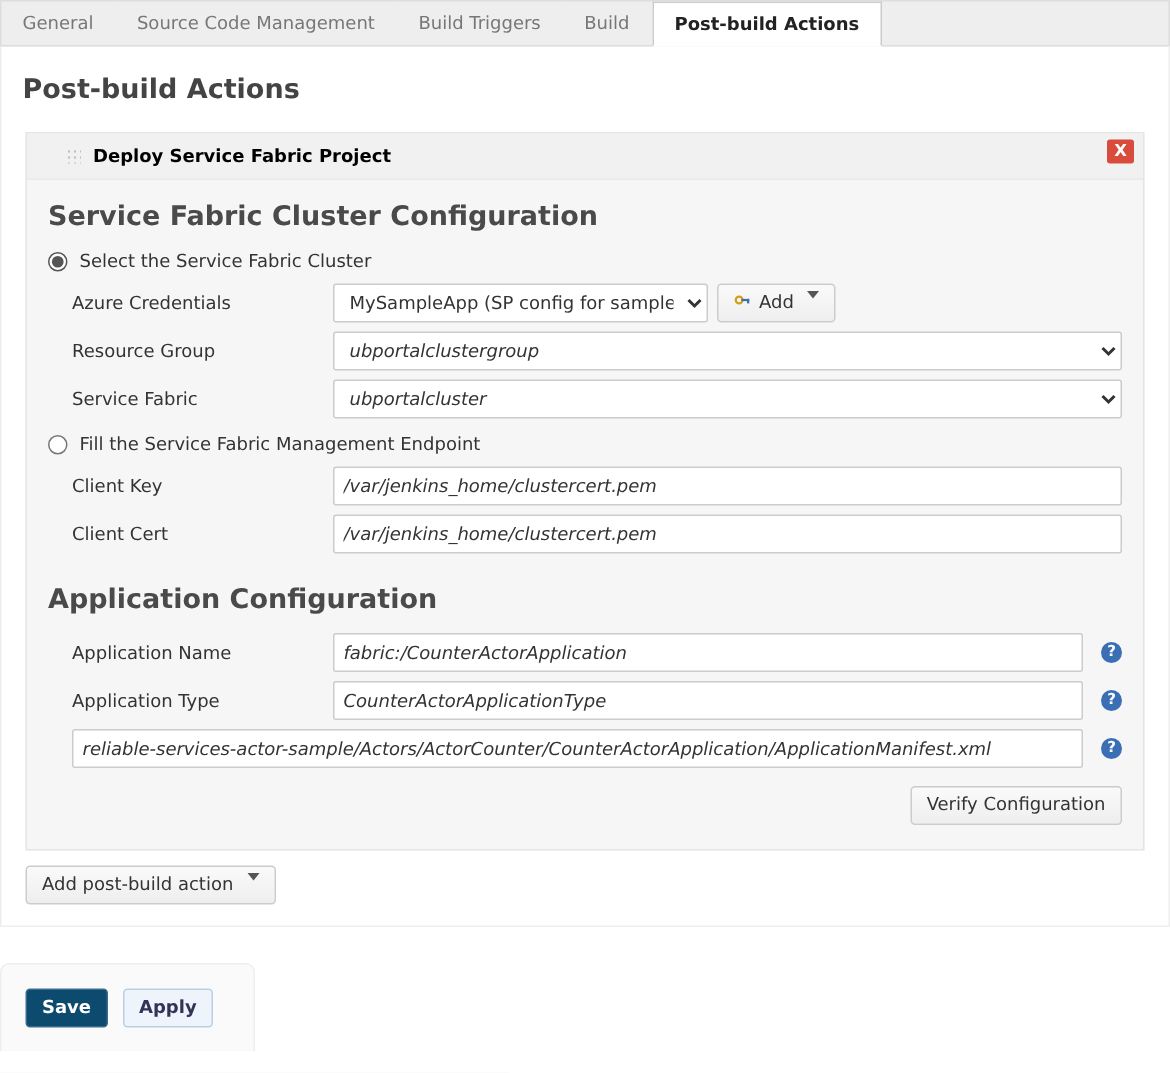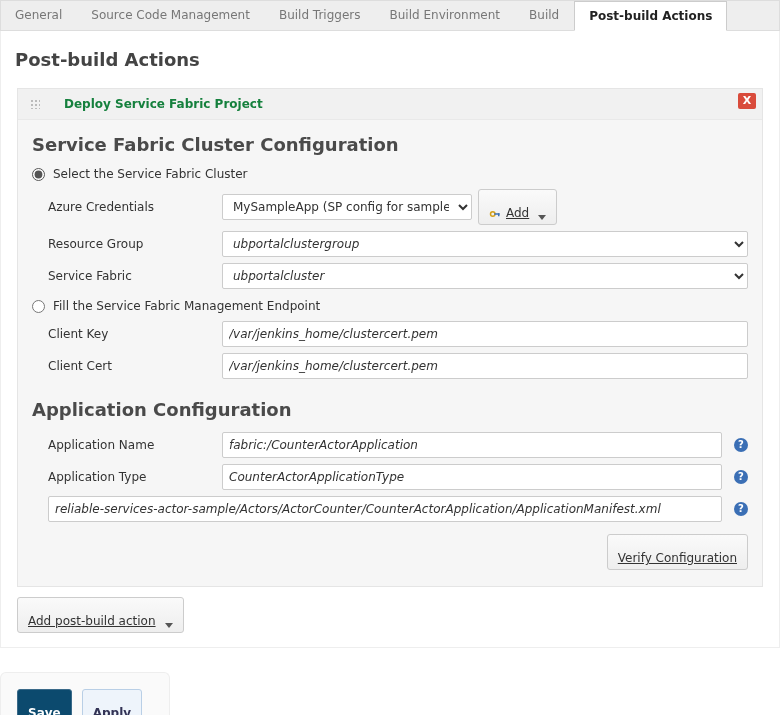--- a/index.html
+++ b/index.html
@@ -45,26 +45,26 @@
   }
   .step {
     border: 1px solid #e5e5e5;
     background: #f6f6f6;
     position: relative;
     margin: 0 2px 10px 2px;
   }
   .step-header {
     background: #f1f1f1;
     border-bottom: 1px solid #e9e9e9;
-    padding: 8px 12px;
-    font-weight: bold;
-    color: #15803d;
+    padding: 8px 26px;
+    font-weight: bold;
+    color: #000000;
     display: flex;
     align-items: center;
-    gap: 24px;
+    gap: 8px;
   }
   .grip {
     display: inline-block;
     width: 10px; height: 10px;
     background-image: radial-gradient(#bbb 1px, transparent 1px);
     background-size: 4px 4px;
   }
   .close-x {
     position: absolute;
     top: 4px; right: 6px;
@@ -129,24 +129,23 @@
   .btn {
     font-family: inherit;
     font-size: 12px;
     padding: 4px 10px;
     background: linear-gradient(#fafafa,#eee);
     border: 1px solid #ccc;
     border-radius: 3px;
     cursor: pointer;
     color: #333;
     display: inline-flex;
-    align-items: flex-end;
+    align-items: flex-start;
     gap: 5px;
-    height: 36px;
-    text-decoration: underline;
+    height: 26px;
   }
   .btn.primary {
     background: #0c4a6e;
     border-color: #3a6a89;
     color: #fff;
     font-weight: bold;
   }
   .btn.apply-btn {
     background: #eef4fb;
     border-color: #b9cfe6;
@@ -201,21 +200,20 @@
   }
   input[type=radio] { accent-color: #555; }
 </style>
 </head>
 <body>
 
 <div class="tabs">
   <div class="tab">General</div>
   <div class="tab">Source Code Management</div>
   <div class="tab">Build Triggers</div>
-  <div class="tab">Build Environment</div>
   <div class="tab">Build</div>
   <div class="tab active">Post-build Actions</div>
 </div>
 
 <div class="page">
   <h1 class="page-title">Post-build Actions</h1>
 
   <div class="step">
     <div class="close-x">X</div>
     <div class="step-header">

